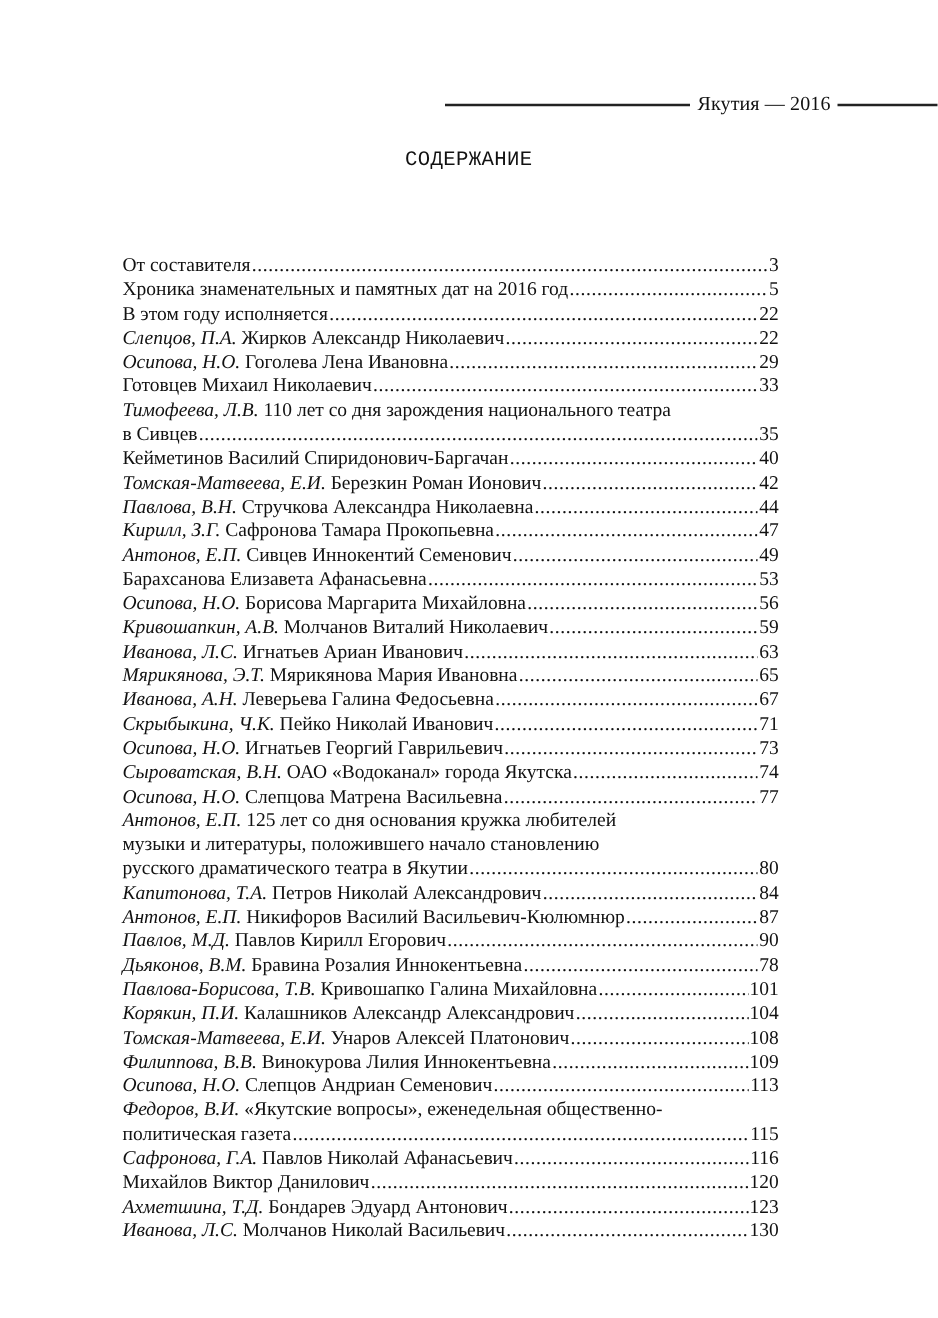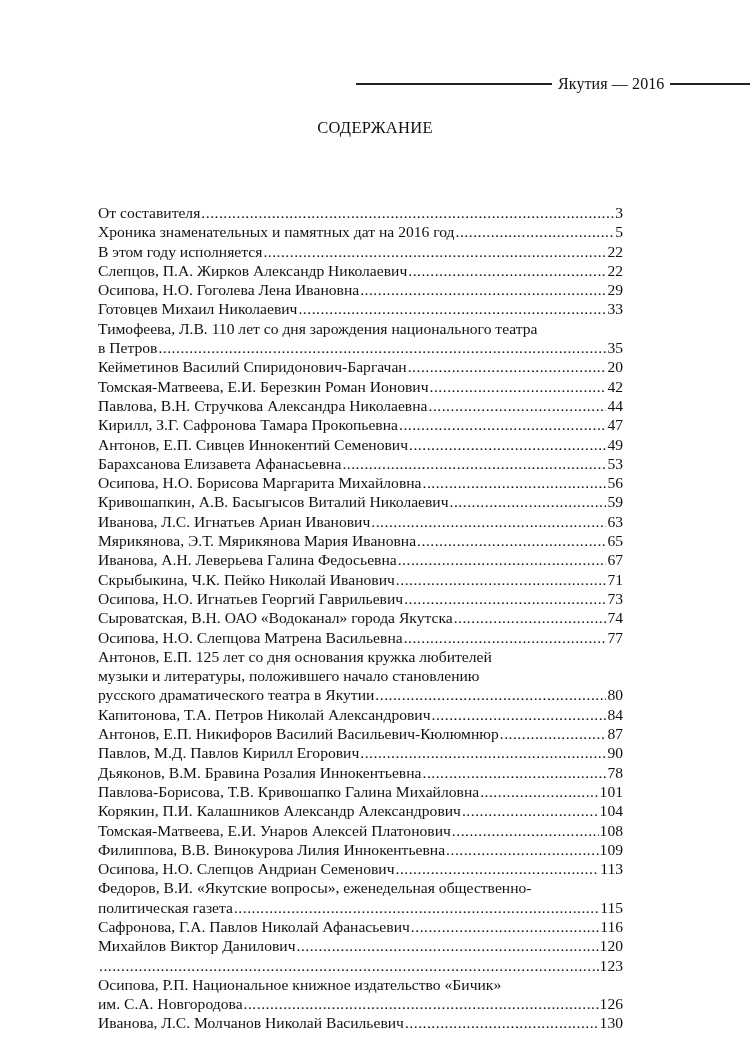--- a/index.html
+++ b/index.html
@@ -12,37 +12,37 @@
     display: flex; align-items: center; height: 20px; margin-top: 12px;
   }
   .running-head .rule { height: 1.4px; background: #222; }
   .running-head .rule.left { width: 196px; }
   .running-head .rule.right { flex: 1; }
   .running-head .rh-text {
     font-size: 16px; padding: 0 6px; white-space: nowrap; letter-spacing: 0.1px;
   }
   .title {
     position: absolute; top: 118px; left: 0; width: 750px; text-align: center;
-    font-family: Liberation Serif, serif; font-size: 16.5px; letter-spacing: 0.3px;
+    font-family: Liberation Mono, monospace; font-size: 16.5px; letter-spacing: 0.3px;
   }
   .toc {
     position: absolute; top: 203px; left: 98px; width: 525px;
   }
   .entry { font-size: 15.6px; line-height: 19.3px; }
   .line { display: flex; align-items: baseline; white-space: nowrap; }
   .line .txt { flex: 0 0 auto; }
   .line .dots {
     flex: 1 1 auto; overflow: hidden; white-space: nowrap;
     letter-spacing: 0.5px; margin: 0 1px;
   }
   .line .dots::before {
     content: "..................................................................................................................................................................................................................";
   }
   .line .page { flex: 0 0 auto; text-align: right; }
-  .author { }
+  .author { font-style: italic; }
 </style>
 </head>
 <body>
 
 <div class="running-head">
   <div class="rule left"></div>
   <span class="rh-text">Якутия — 2016</span>
   <div class="rule right"></div>
 </div>
 
@@ -89,30 +89,30 @@
         <span class="txt"><span>Готовцев Михаил Николаевич</span></span>
         <span class="dots"></span>
         <span class="page">33</span>
       </div>
     </div>
     <div class="entry">
       <div class="line">
         <span class="txt"><span class="author">Тимофеева, Л.В.</span> <span>110 лет со дня зарождения национального театра</span></span>
       </div>
       <div class="line">
-        <span class="txt"><span>в Петров</span></span>
+        <span class="txt"><span>в Сивцев</span></span>
         <span class="dots"></span>
         <span class="page">35</span>
       </div>
     </div>
     <div class="entry">
       <div class="line">
         <span class="txt"><span>Кейметинов Василий Спиридонович-Баргачан</span></span>
         <span class="dots"></span>
-        <span class="page">20</span>
+        <span class="page">40</span>
       </div>
     </div>
     <div class="entry">
       <div class="line">
         <span class="txt"><span class="author">Томская-Матвеева, Е.И.</span> <span>Березкин Роман Ионович</span></span>
         <span class="dots"></span>
         <span class="page">42</span>
       </div>
     </div>
     <div class="entry">
@@ -145,21 +145,21 @@
     </div>
     <div class="entry">
       <div class="line">
         <span class="txt"><span class="author">Осипова, Н.О.</span> <span>Борисова Маргарита Михайловна</span></span>
         <span class="dots"></span>
         <span class="page">56</span>
       </div>
     </div>
     <div class="entry">
       <div class="line">
-        <span class="txt"><span class="author">Кривошапкин, А.В.</span> <span>Басыгысов Виталий Николаевич</span></span>
+        <span class="txt"><span class="author">Кривошапкин, А.В.</span> <span>Молчанов Виталий Николаевич</span></span>
         <span class="dots"></span>
         <span class="page">59</span>
       </div>
     </div>
     <div class="entry">
       <div class="line">
         <span class="txt"><span class="author">Иванова, Л.С.</span> <span>Игнатьев Ариан Иванович</span></span>
         <span class="dots"></span>
         <span class="page">63</span>
       </div>
@@ -301,32 +301,23 @@
     </div>
     <div class="entry">
       <div class="line">
         <span class="txt"><span>Михайлов Виктор Данилович</span></span>
         <span class="dots"></span>
         <span class="page">120</span>
       </div>
     </div>
     <div class="entry">
       <div class="line">
+        <span class="txt"><span class="author">Ахметшина, Т.Д.</span> <span>Бондарев Эдуард Антонович</span></span>
         <span class="dots"></span>
         <span class="page">123</span>
-      </div>
-    </div>
-    <div class="entry">
-      <div class="line">
-        <span class="txt"><span class="author">Осипова, Р.П.</span> <span>Национальное книжное издательство «Бичик»</span></span>
-      </div>
-      <div class="line">
-        <span class="txt"><span>им. С.А. Новгородова</span></span>
-        <span class="dots"></span>
-        <span class="page">126</span>
       </div>
     </div>
     <div class="entry">
       <div class="line">
         <span class="txt"><span class="author">Иванова, Л.С.</span> <span>Молчанов Николай Васильевич</span></span>
         <span class="dots"></span>
         <span class="page">130</span>
       </div>
     </div>
   </div>

